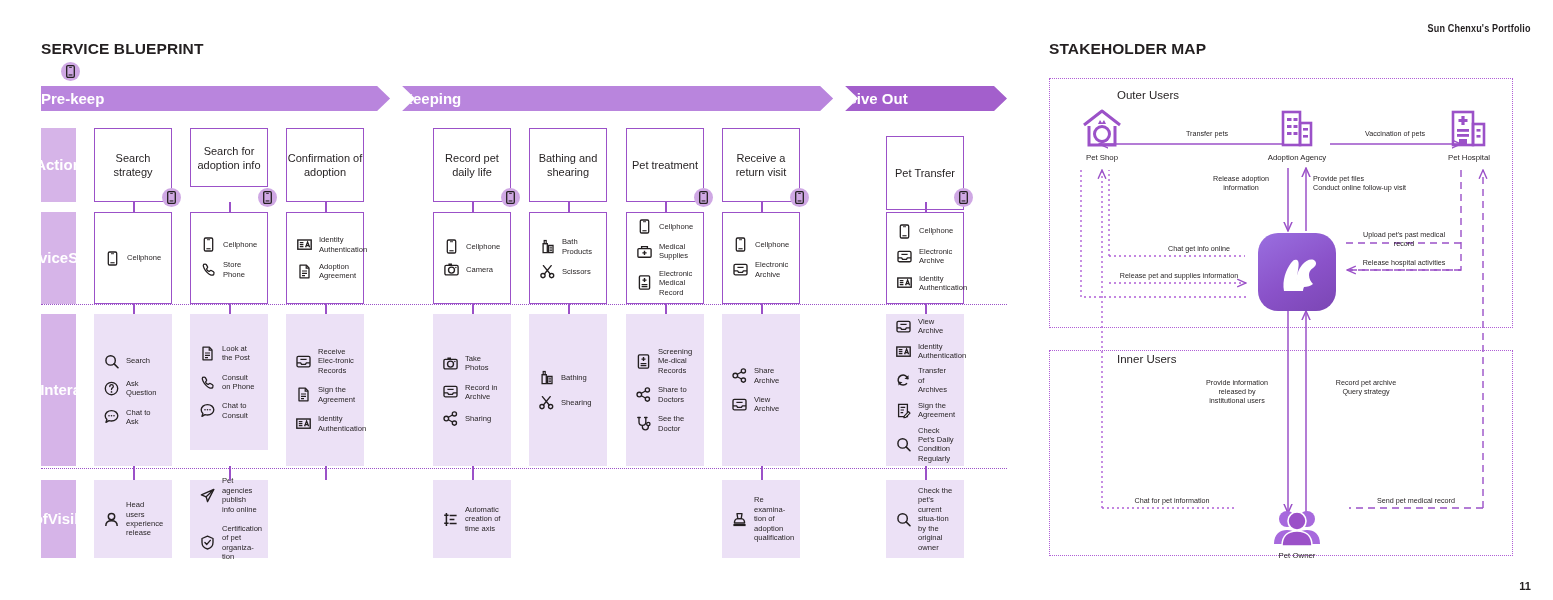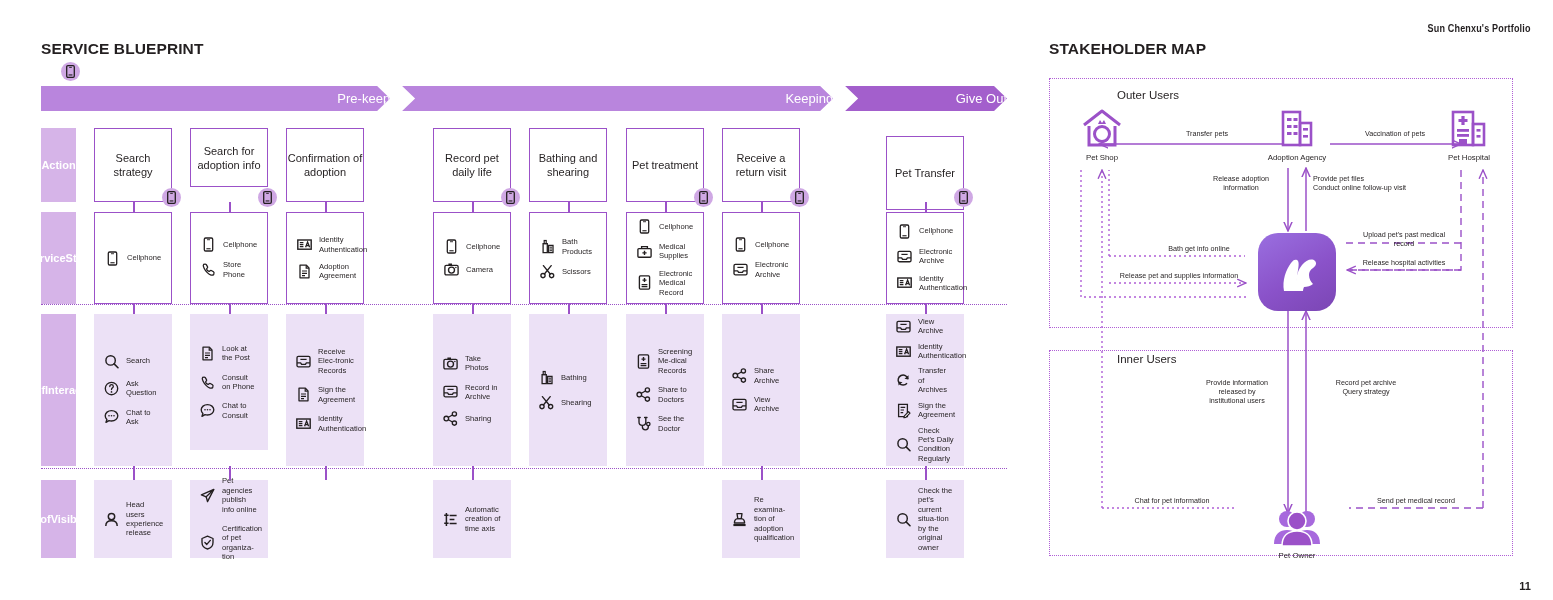--- a/index.html
+++ b/index.html
@@ -25,30 +25,30 @@
   .legend { position:absolute; left:60px; top:62px; display:flex; align-items:center; gap:9px;flex-direction:column; }
   .legend .chip {
     width:19px; height:19px; border-radius:50%; background:#cfa8e4;
     display:flex; align-items:center; justify-content:center;
   }
   .legend .lbl { font-size:11px; font-weight:700; }
 
   
   .phases { position:absolute; left:41px; top:86px; height:25px; width:966px; display:flex; }
   .phase {
-    position:relative; height:25px; display:flex; align-items:center; justify-content:flex-end;
-    color:#fff; font-size:13px; font-weight:400;
+    position:relative; height:25px; display:flex; align-items:center; justify-content:flex-start;
+    color:#fff; font-size:15px; font-weight:700;
   }
 
   
   .grid { position:absolute; left:41px; top:128px; width:966px; height:430px; }
 
   .rowlabel {
     position:absolute; left:0; width:35px; background:#d6b4e8;
-    color:#ffffff; font-size:11px; font-weight:700; line-height:12px;
+    color:#ffffff; font-size:15px; font-weight:700; line-height:12px;
     display:flex; align-items:center; justify-content:center; text-align:center;
   }
 
   .cell { position:absolute; }
 
   .card-action {
     background:#fff; border:1.4px solid #9b51c8;
     display:flex; align-items:center; justify-content:center; text-align:center;
     font-size:11px; line-height:14px; color:#231f20;
   }
@@ -847,21 +847,21 @@
         <circle cx="26" cy="13" r="9" fill="#9b51c8" stroke="#ffffff" stroke-width="1.6"></circle>
         <path d="M11 38 C11 27 18 23 26 23 C34 23 41 27 41 38 Z" fill="#9b51c8" stroke="#ffffff" stroke-width="1.6"></path>
       </svg>
       <span class="nlbl">Pet Owner</span>
     </div>
 
     <div class="edge-label" style="left:102px;top:51px;width:112px;">Transfer pets</div>
     <div class="edge-label" style="left:288px;top:51px;width:116px;">Vaccination of pets</div>
     <div class="edge-label" style="left:149px;top:96px;width:86px;">Release adoption<br>information</div>
     <div class="edge-label" style="left:264px;top:96px;width:150px;text-align:left;">Provide pet files<br>Conduct online follow-up visit</div>
-    <div class="edge-label" style="left:104px;top:166px;width:92px;">Bath get info online</div>
+    <div class="edge-label" style="left:104px;top:166px;width:92px;">Chat get info online</div>
     <div class="edge-label" style="left:62px;top:193px;width:136px;">Release pet and supplies information</div>
     <div class="edge-label" style="left:300px;top:152px;width:110px;">Upload pet's past medical<br>record</div>
     <div class="edge-label" style="left:300px;top:180px;width:110px;">Release hospital activities</div>
     <div class="edge-label" style="left:140px;top:300px;width:96px;">Provide information<br>released by<br>institutional users</div>
     <div class="edge-label" style="left:262px;top:300px;width:110px;">Record pet archive<br>Query strategy</div>
     <div class="edge-label" style="left:56px;top:418px;width:134px;">Chat for pet information</div>
     <div class="edge-label" style="left:300px;top:418px;width:134px;">Send pet medical record</div>
   </div>
 </div>
 

